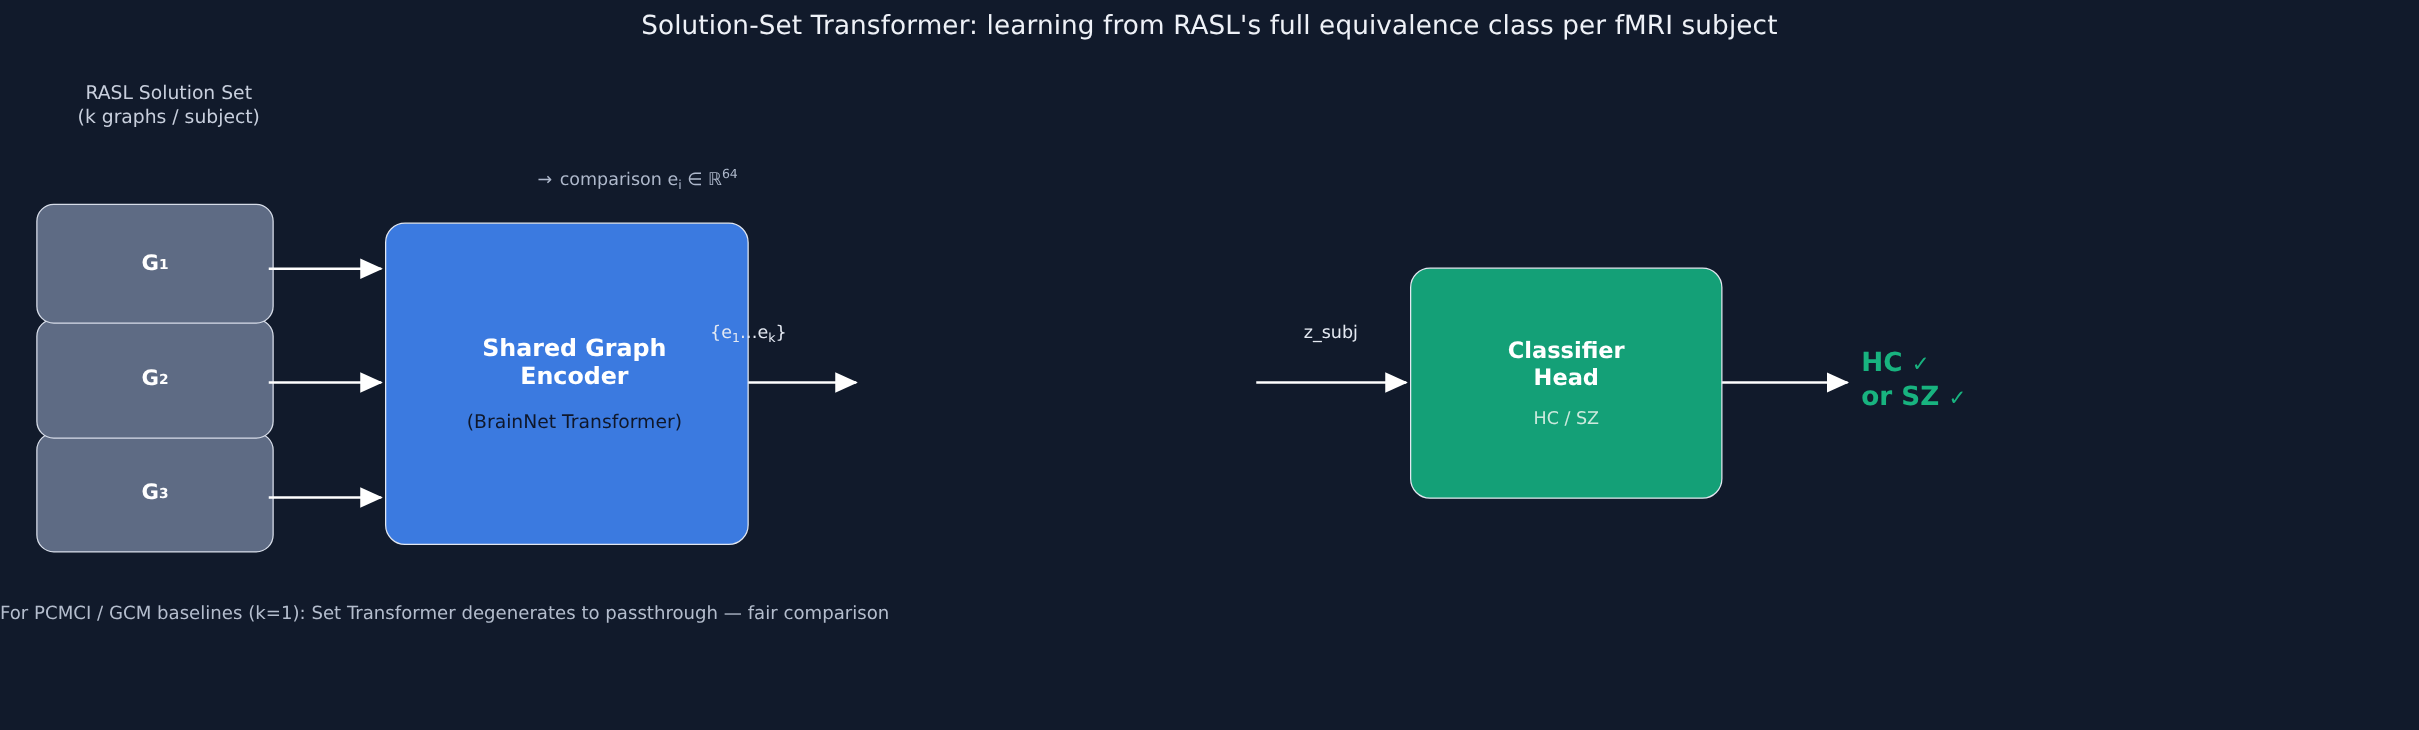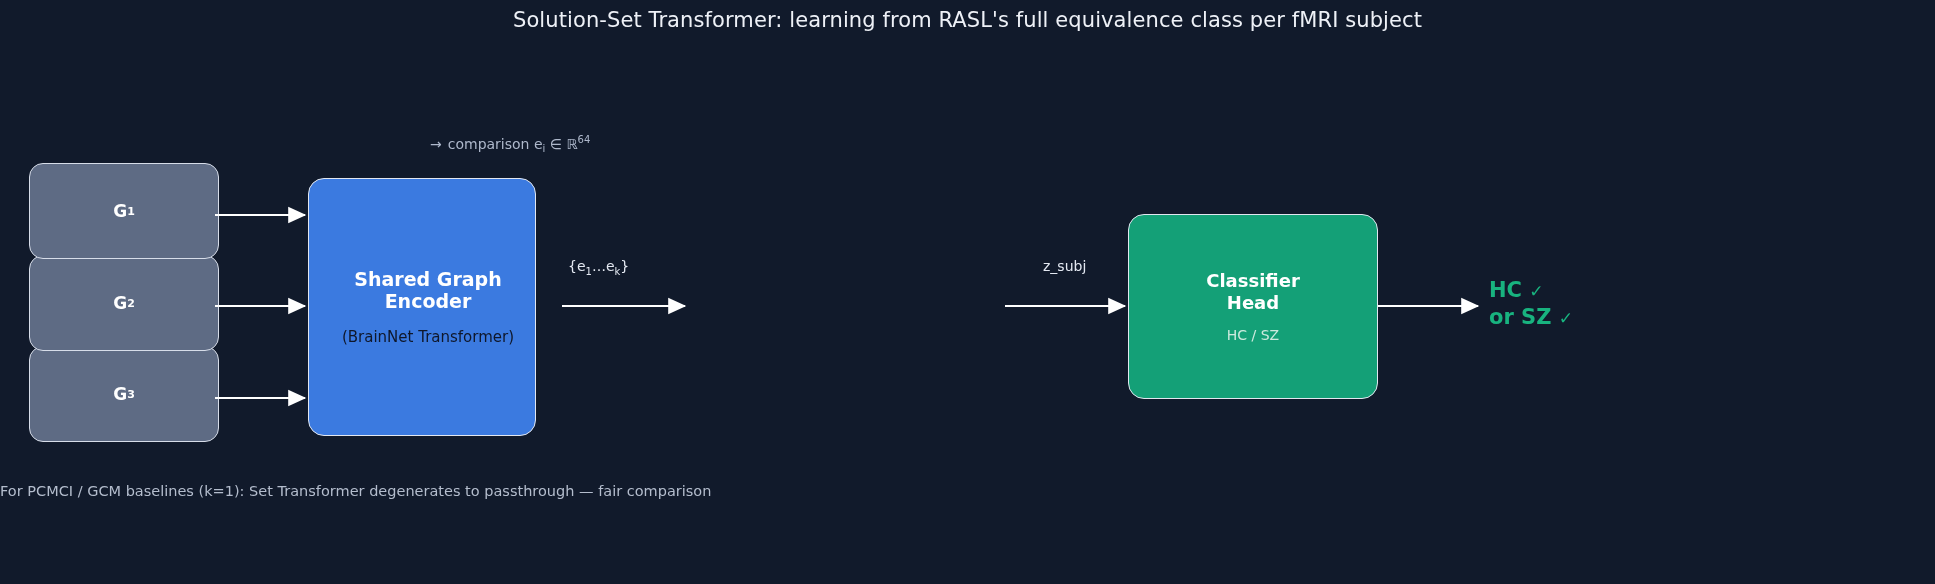--- a/index.html
+++ b/index.html
@@ -88,21 +88,21 @@
     color: #ffffff;
     line-height: 1.18;
   }
   .block .bs {
     margin-top: 16px;
     font-weight: normal;
   }
 
   #block-encoder {
     left: 308px; top: 178px;
-    width: 228px; height: 258px;
+    width: 291px; height: 258px;
     background: #3b7ae0;
     padding-left: 12px;
   }
   #block-encoder .bt { font-size: 19px; }
   #block-encoder .bs { font-size: 15px; color: #0f172a; }
 
   #block-settf {
     left: 688px; top: 176px;
     width: 324px; height: 262px;
     background: #dd8f11;
@@ -155,20 +155,24 @@
     pointer-events: none;
   }
 </style>
 </head>
 <body>
 
 <div id="stage">
 
   <div class="abs" id="title">Solution-Set Transformer: learning from RASL's full equivalence class per fMRI subject</div>
 
+  <div class="abs" id="stack-caption">
+    <span>RASL Solution Set</span>
+    <span class="l2">(k graphs / subject)</span>
+  </div>
 
   <div class="abs" id="embed-note">
     <span class="arrowglyph">→</span><span>comparison e</span><sub>i</sub><span> ∈ ℝ</span><sup>64</sup>
   </div>
 
   <div class="abs gcard" id="gcard3">
     <span>G</span>
       <sub>3</sub>
   </div>
   <div class="abs gcard" id="gcard2">

